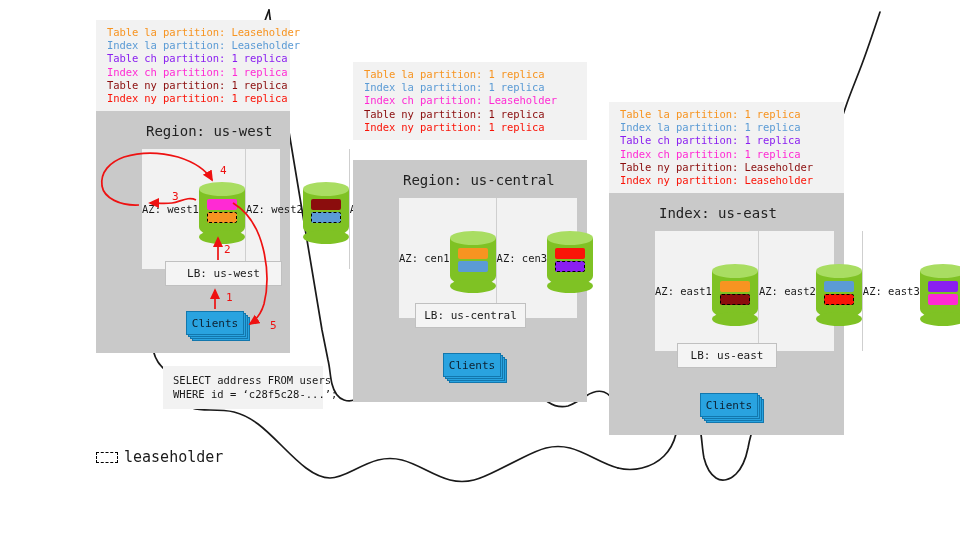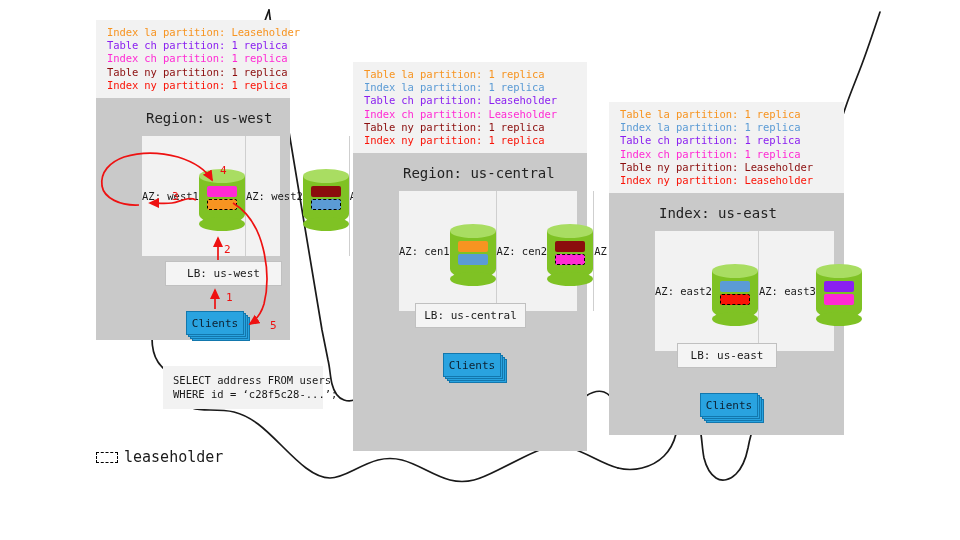--- a/index.html
+++ b/index.html
@@ -460,21 +460,22 @@
              C 626 470 634 470 642 468
              C 650 466 658 462 664 456
              C 670 450 674 442 676 434
              C 678 426 678 418 680 410
              C 682 402 686 394 692 390
              C 698 386 706 386 712 390" fill="none" stroke="#1a1a1a" stroke-width="1.7" stroke-linejoin="round" stroke-linecap="round"></path>
   </svg>
 
   <div class="region-col" style="left:96px; top:20px; width:194px;">
     <div class="header-box">
-      <div class="hline" style="color:#f79421">Index la partition: Leaseholder</div>
+      <div class="hline" style="color:#f79421">Table la partition: Leaseholder</div>
+      <div class="hline" style="color:#5b9bd5">Index la partition: Leaseholder</div>
       <div class="hline" style="color:#8a1ff0">Table ch partition: 1 replica</div>
       <div class="hline" style="color:#ff2ad4">Index ch partition: 1 replica</div>
       <div class="hline" style="color:#8b0d0d">Table ny partition: 1 replica</div>
       <div class="hline" style="color:#fa1408">Index ny partition: 1 replica</div>
     </div>
     <div class="region-body" style="height:242px;">
       <div class="region-title">Region: us-west</div>
       <div class="az-strip" style="height:120px;">
         <div class="az-cell">
           <div class="az-label">AZ: west1</div>
@@ -517,47 +518,35 @@
     <div class="sheet s3"></div>
     <div class="sheet s2"></div>
     <div class="sheet s1"></div>
     <div class="sheet s0">Clients</div>
   </div>
 
   <div class="region-col" style="left:353px; top:62px; width:234px;">
     <div class="header-box">
       <div class="hline" style="color:#f79421">Table la partition: 1 replica</div>
       <div class="hline" style="color:#5b9bd5">Index la partition: 1 replica</div>
-      <div class="hline" style="color:#8a1ff0">Table ch partition: Leaseholder</div>
       <div class="hline" style="color:#ff2ad4">Index ch partition: Leaseholder</div>
       <div class="hline" style="color:#8b0d0d">Table ny partition: 1 replica</div>
       <div class="hline" style="color:#fa1408">Index ny partition: 1 replica</div>
     </div>
-    <div class="region-body" style="height:298px;">
+    <div class="region-body" style="height:242px;margin-top:20px;">
       <div class="region-title">Region: us-central</div>
       <div class="az-strip" style="height:120px;">
         <div class="az-cell">
           <div class="az-label">AZ: cen1</div>
           <div class="cyl">
             <div class="top"></div>
             <div class="body"></div>
             <div class="bands">
               <div class="band" style="background:#f79421"></div>
               <div class="band" style="background:#5b9bd5"></div>
-            </div>
-          </div>
-        </div>
-        <div class="az-cell">
-          <div class="az-label">AZ: cen2</div>
-          <div class="cyl">
-            <div class="top"></div>
-            <div class="body"></div>
-            <div class="bands">
-              <div class="band" style="background:#8b0d0d"></div>
-              <div class="band lease" style="background:#ff2ad4"></div>
             </div>
           </div>
         </div>
         <div class="az-cell">
           <div class="az-label">AZ: cen3</div>
           <div class="cyl">
             <div class="top"></div>
             <div class="body"></div>
             <div class="bands">
               <div class="band" style="background:#fa1408"></div>
@@ -582,20 +571,31 @@
       <div class="hline" style="color:#5b9bd5">Index la partition: 1 replica</div>
       <div class="hline" style="color:#8a1ff0">Table ch partition: 1 replica</div>
       <div class="hline" style="color:#ff2ad4">Index ch partition: 1 replica</div>
       <div class="hline" style="color:#8b0d0d">Table ny partition: Leaseholder</div>
       <div class="hline" style="color:#fa1408">Index ny partition: Leaseholder</div>
     </div>
     <div class="region-body" style="height:242px;">
       <div class="region-title">Index: us-east</div>
       <div class="az-strip" style="height:120px;">
         <div class="az-cell">
+          <div class="az-label">AZ: east1</div>
+          <div class="cyl">
+            <div class="top"></div>
+            <div class="body"></div>
+            <div class="bands">
+              <div class="band" style="background:#f79421"></div>
+              <div class="band lease" style="background:#8b0d0d"></div>
+            </div>
+          </div>
+        </div>
+        <div class="az-cell">
           <div class="az-label">AZ: east2</div>
           <div class="cyl">
             <div class="top"></div>
             <div class="body"></div>
             <div class="bands">
               <div class="band" style="background:#5b9bd5"></div>
               <div class="band lease" style="background:#fa1408"></div>
             </div>
           </div>
         </div>

